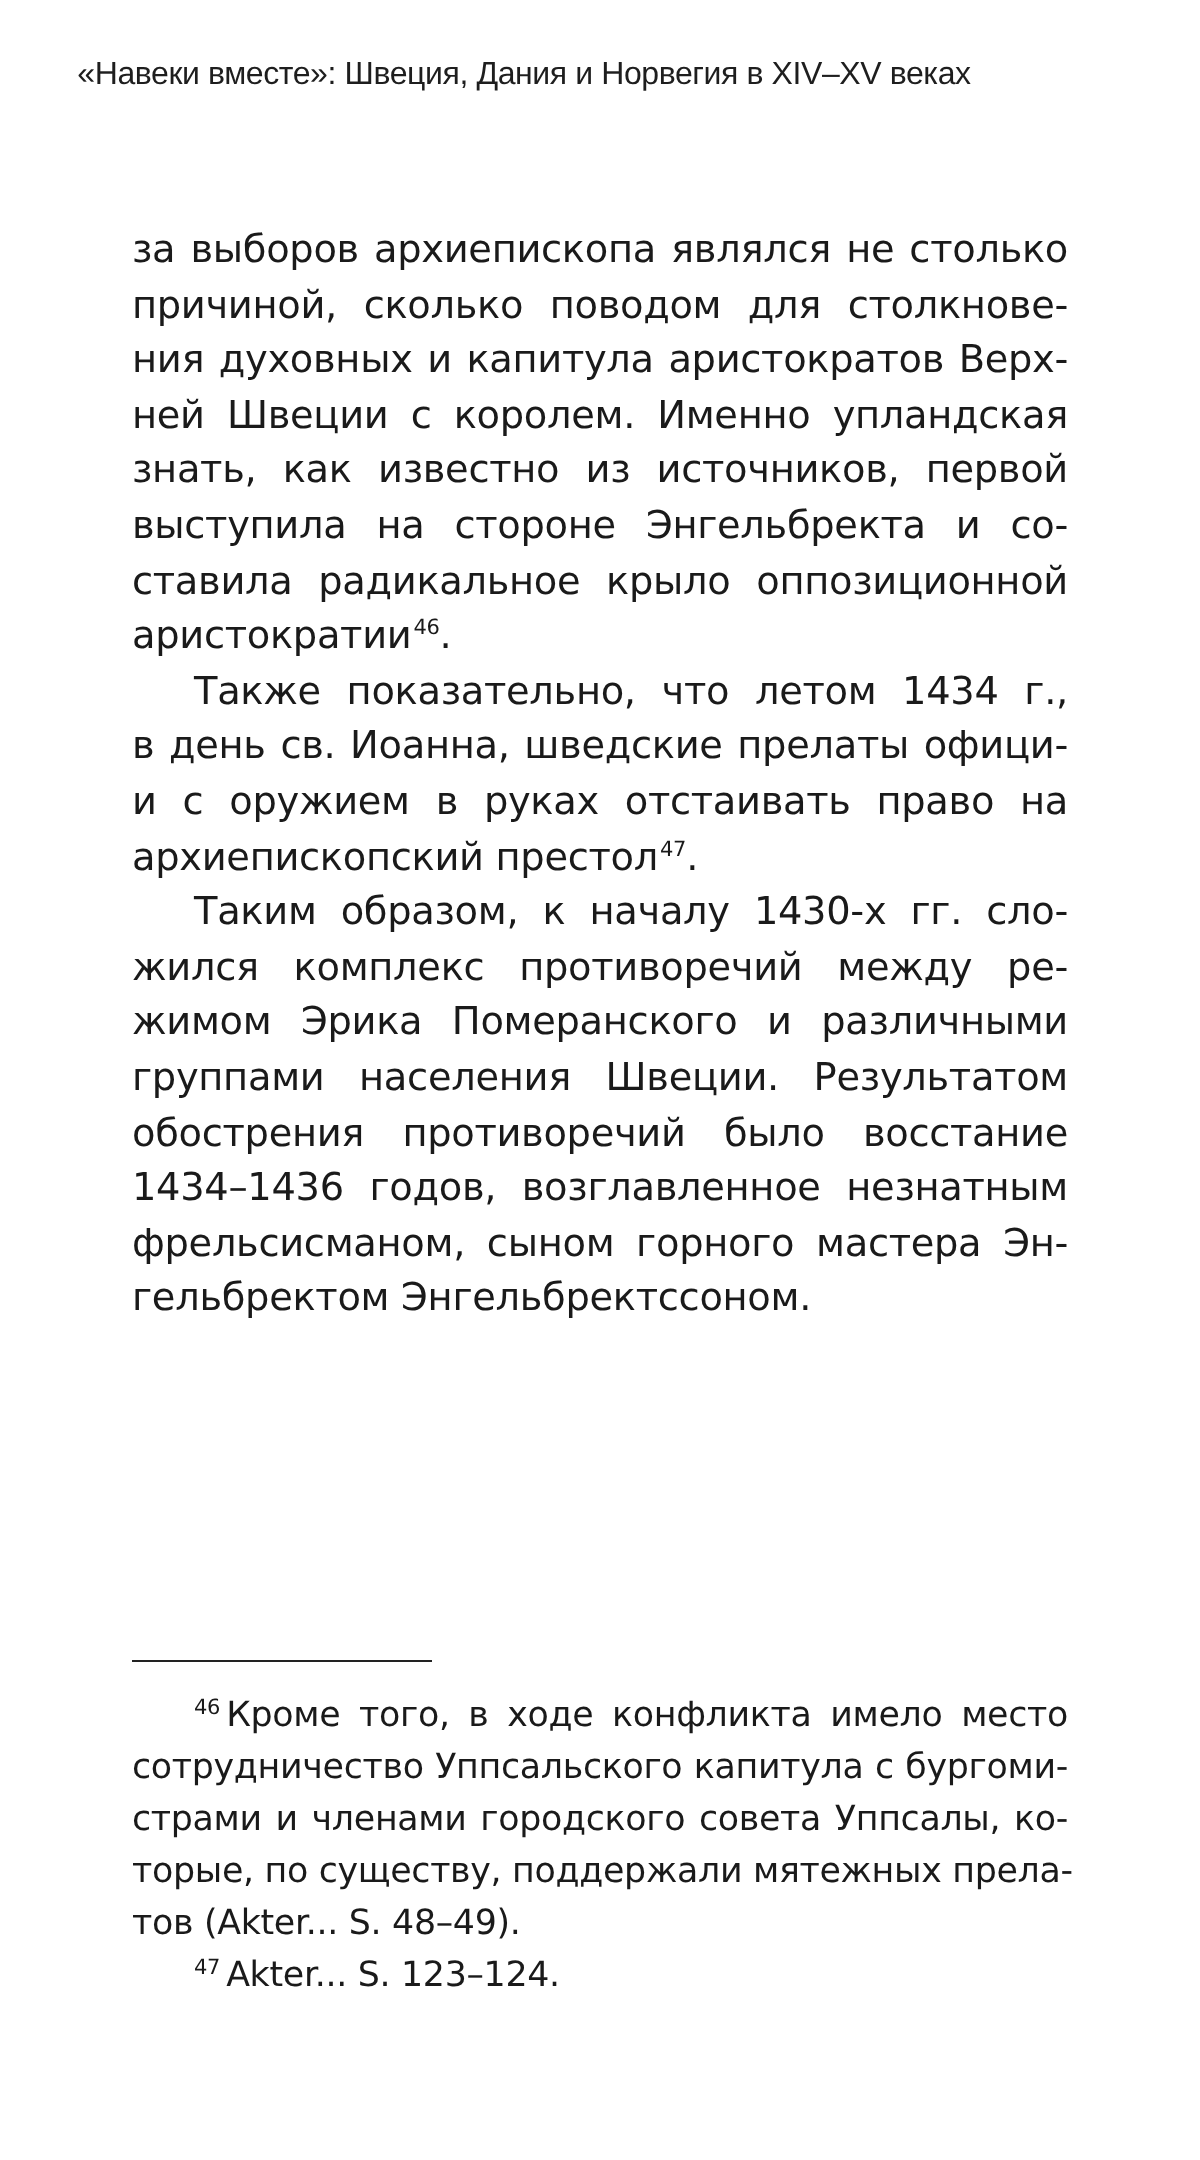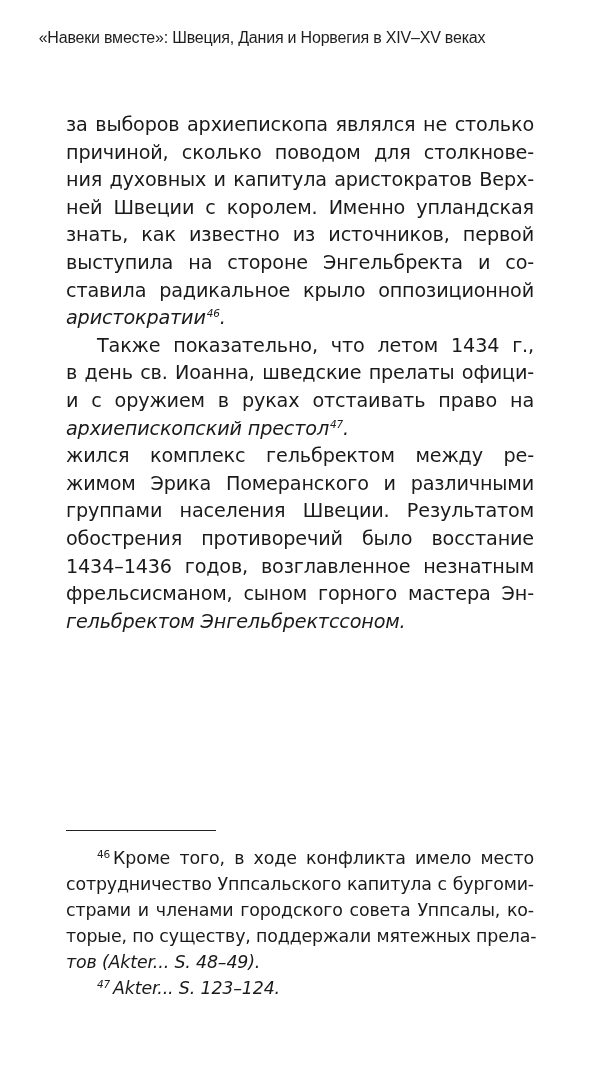--- a/index.html
+++ b/index.html
@@ -38,21 +38,20 @@
   }
   .line {
     display: block;
     white-space: nowrap;
     text-align: justify;
     text-align-last: justify;
     height: 27.6px;
   }
   .line.last {
     text-align-last: left;
-    font-style: italic;
   }
   .line.indent {
     padding-left: 31px;
   }
   sup {
     font-size: 10.5px;
     vertical-align: 7px;
     line-height: 0;
     margin-left: 1px;
   }
@@ -101,21 +100,22 @@
   </div>
 
   <div>
     <span class="line indent">Также показательно, что летом 1434 г.,</span>
     <span class="line">в день св. Иоанна, шведские прелаты офици-</span>
     <span class="line">и с оружием в руках отстаивать право на</span>
     <span class="line last"><span>архиепископский престол</span><sup>47</sup><span>.</span></span>
   </div>
 
   <div>
-    <span class="line">жился комплекс гельбректом между ре-</span>
+    <span class="line indent">Таким образом, к началу 1430-х гг. сло-</span>
+    <span class="line">жился комплекс противоречий между ре-</span>
     <span class="line">жимом Эрика Померанского и различными</span>
     <span class="line">группами населения Швеции. Результатом</span>
     <span class="line">обострения противоречий было восстание</span>
     <span class="line">1434–1436 годов, возглавленное незнатным</span>
     <span class="line">фрельсисманом, сыном горного мастера Эн-</span>
     <span class="line last">гельбректом Энгельбректссоном.</span>
   </div>
 </div>
 
 <div class="fn-rule"></div>

